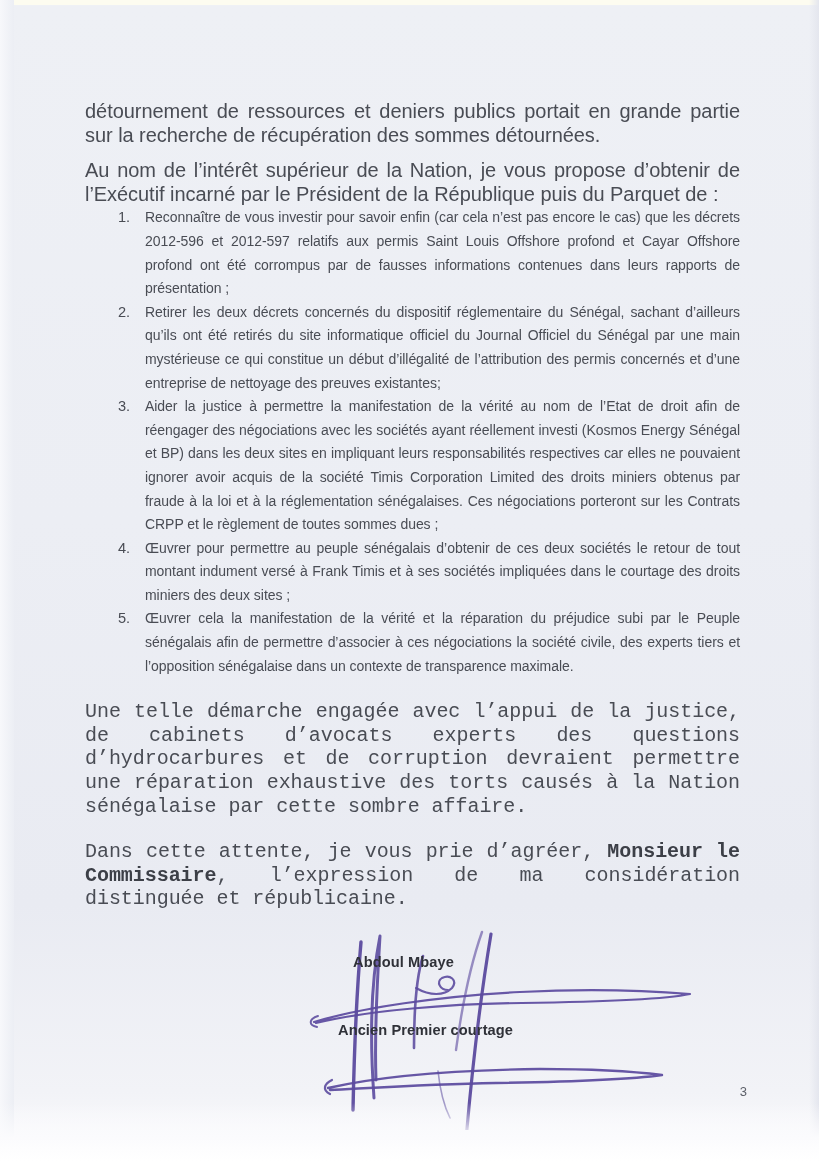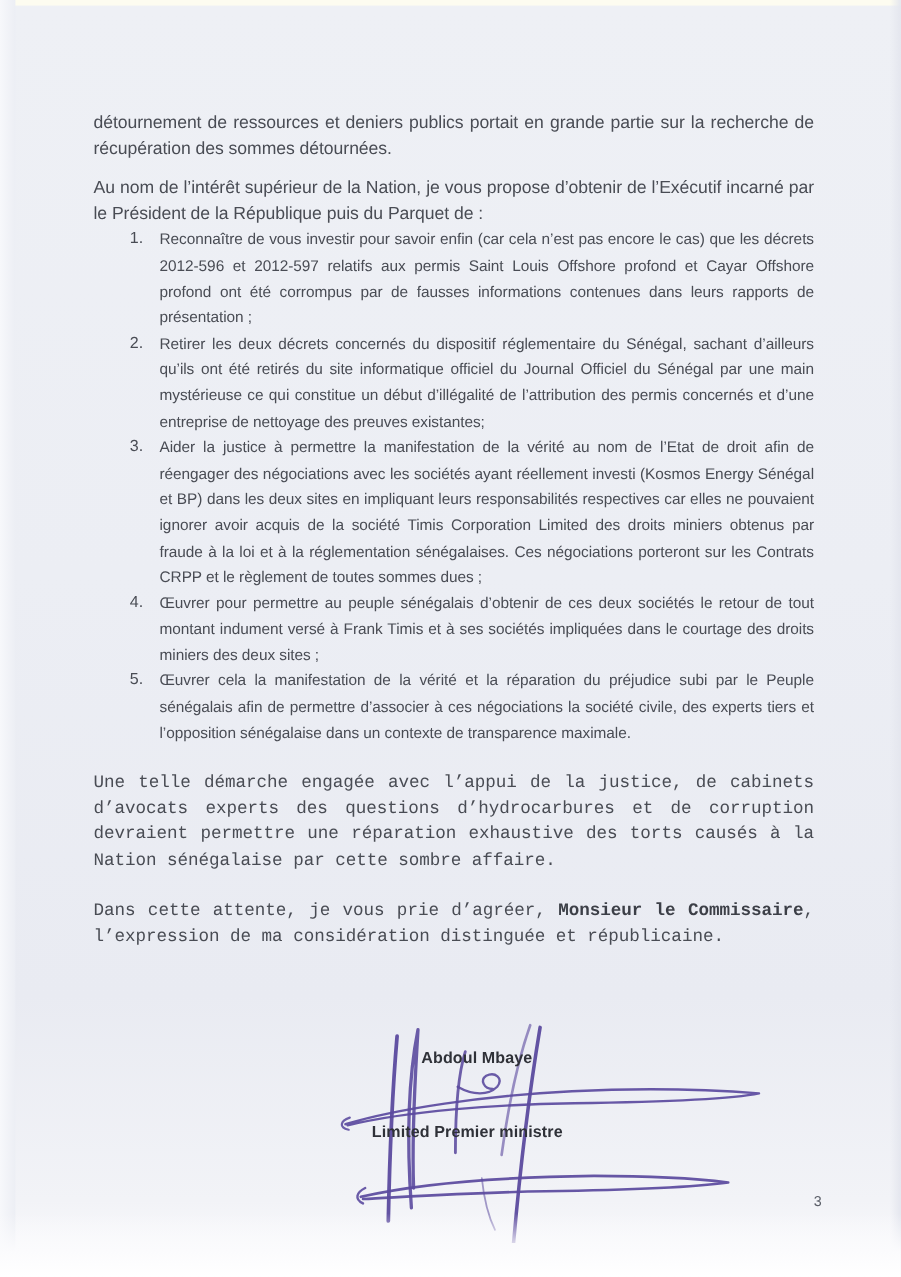--- a/index.html
+++ b/index.html
@@ -59,21 +59,21 @@
 
   .body-text {
     position: absolute;
     left: 85px;
     top: 100px;
     width: 655px;
   }
 
   p.para {
     margin: 0;
-    font-size: 16px;
+    font-size: 20px;
     line-height: 23.6px;
     text-align: justify;
     text-justify: inter-word;
     letter-spacing: -0.05px;
   }
 
   p.para.nogap { margin-top: 12px; }
   p.spaced { margin-top: 22px; font-family: Liberation Mono, monospace; }
 
   
@@ -114,21 +114,21 @@
   .signature-area {
     position: absolute;
     left: 0;
     top: 930px;
     width: 819px;
     height: 210px;
   }
 
   .sig-name {
     position: absolute;
-    left: 383px;
+    left: 353px;
     top: 24px;
     font-size: 14.6px;
     font-weight: 700;
     color: #2f3138;
     letter-spacing: 0.1px;
     white-space: nowrap;
   }
 
   .sig-title {
     position: absolute;
@@ -215,21 +215,21 @@
         <path d="M148 141 C 150 160, 154 176, 160 188" stroke-width="1.6" opacity="0.55"></path>
 
         <path d="M42 150 C 34 154, 32 160, 40 164" stroke-width="2.2" opacity="0.9"></path>
 
         <path d="M28 86 C 19 89, 18 95, 27 97" stroke-width="2" opacity="0.88"></path>
       </g>
     </svg>
 
     <div class="sig-name">Abdoul Mbaye</div>
 
-    <div class="sig-title">Limited Premier ministre</div>
+    <div class="sig-title">Ancien Premier courtage</div>
 
   </div>
 
   <div class="page-number">3</div>
 
   <div class="scan-bottom-fade"></div>
 
 </div>
 
 </body></html>

